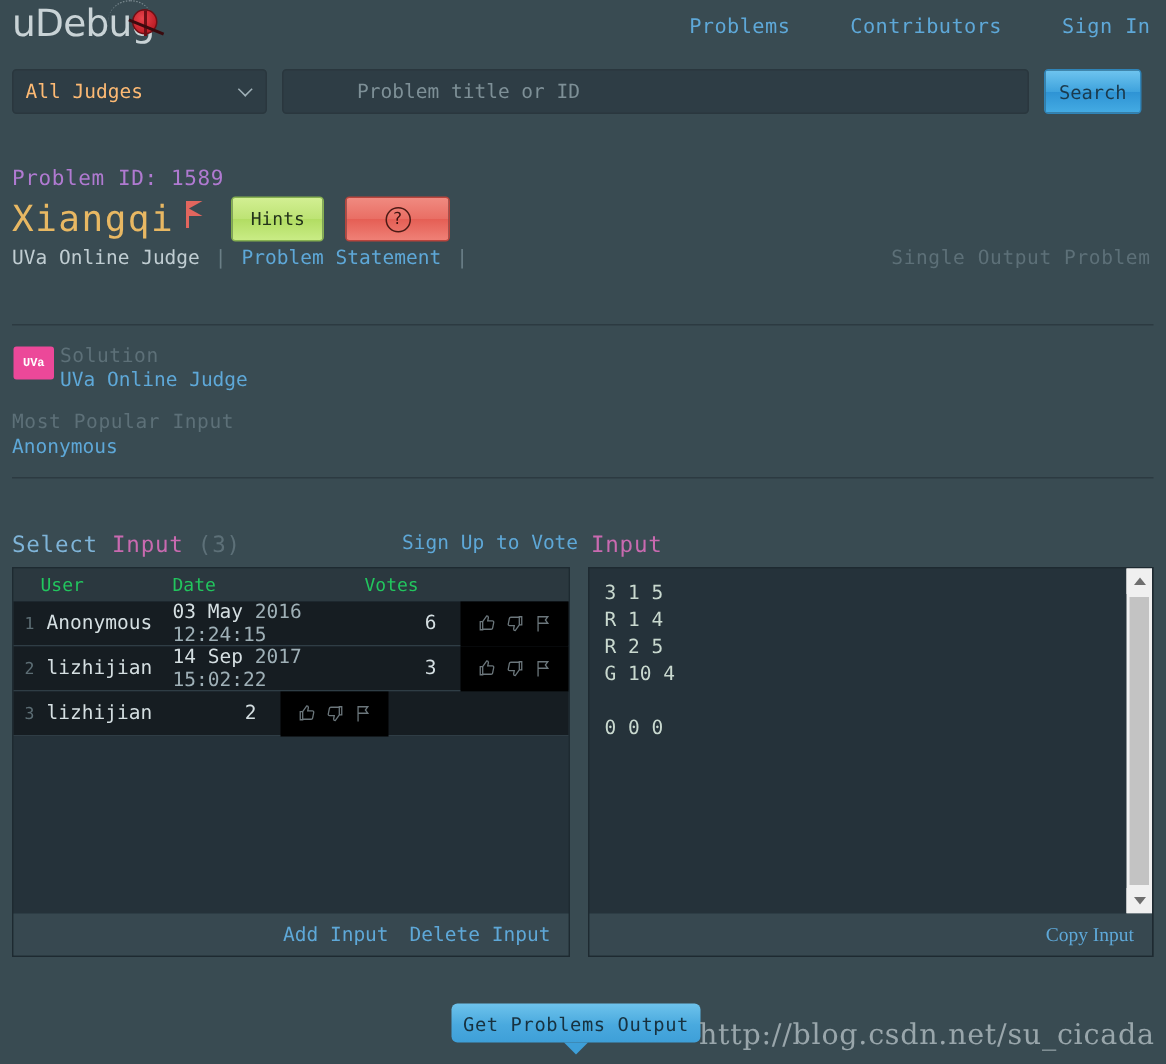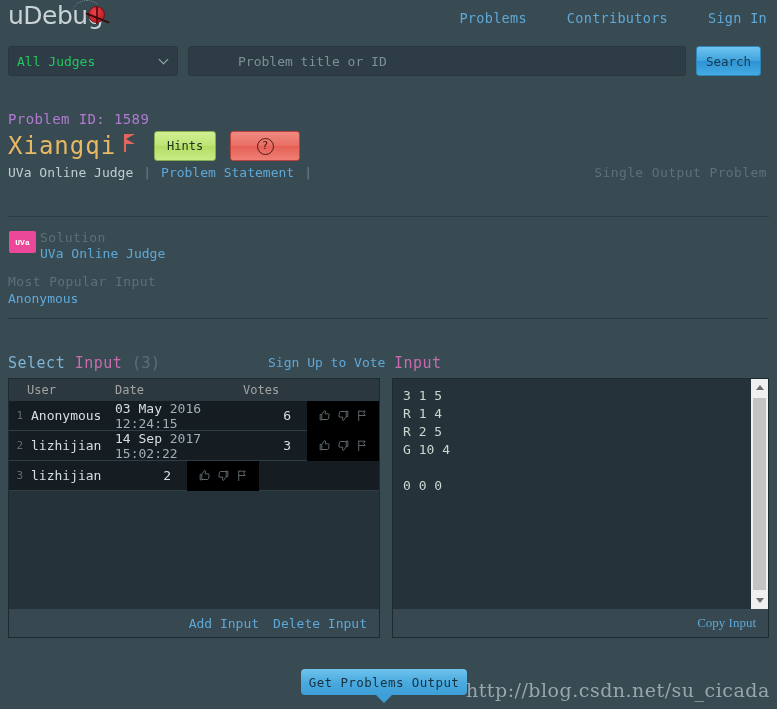--- a/index.html
+++ b/index.html
@@ -52,21 +52,21 @@
     display: flex; align-items: stretch; gap: 10px;
     width: 753px; height: 30px;
   }
   .judge-select {
     position: relative; width: 170px;
     background: #2e3d45; border-radius: 3px;
     display: flex; align-items: center;
     padding: 0 8px;
     border: 1px solid #2a373e;
   }
-  .judge-select .sel-label { color: #22c55e; font-size: 13px; }
+  .judge-select .sel-label { color: #fdba74; font-size: 13px; }
   .chev {
     position: absolute; right: 10px; top: 50%;
     width: 7px; height: 7px; margin-top: -5px;
     border-right: 1.6px solid #9fb0b7; border-bottom: 1.6px solid #9fb0b7;
     transform: rotate(45deg);
   }
   .search-input-wrap {
     flex: 1; background: #2e3d45; border-radius: 3px;
     display: flex; align-items: center; padding: 0 10px;
     border: 1px solid #2a373e;
@@ -194,21 +194,21 @@
   }
 
   
   .table-panel {
     position: absolute; left: 8px; top: 378px;
     width: 372px; height: 260px;
     background: #25323a; border: 1px solid #1e2a31;
   }
   .thead {
     display: flex; height: 22px; align-items: center;
-    background: #2b383f; font-size: 12px; color: #a3a3a3;
+    background: #2b383f; font-size: 12px; color: #22c55e;
   }
   .thead .c-idx  { width: 18px; }
   .thead .c-user { width: 88px; }
   .thead .c-date { flex: 1; }
   .thead .c-vote { width: 72px; }
   .thead .c-act  { width: 64px; }
   .tbody { background: #25323a; }
   .trow {
     display: flex; align-items: center; height: 30px;
     border-bottom: 1px solid #2f3d45;

